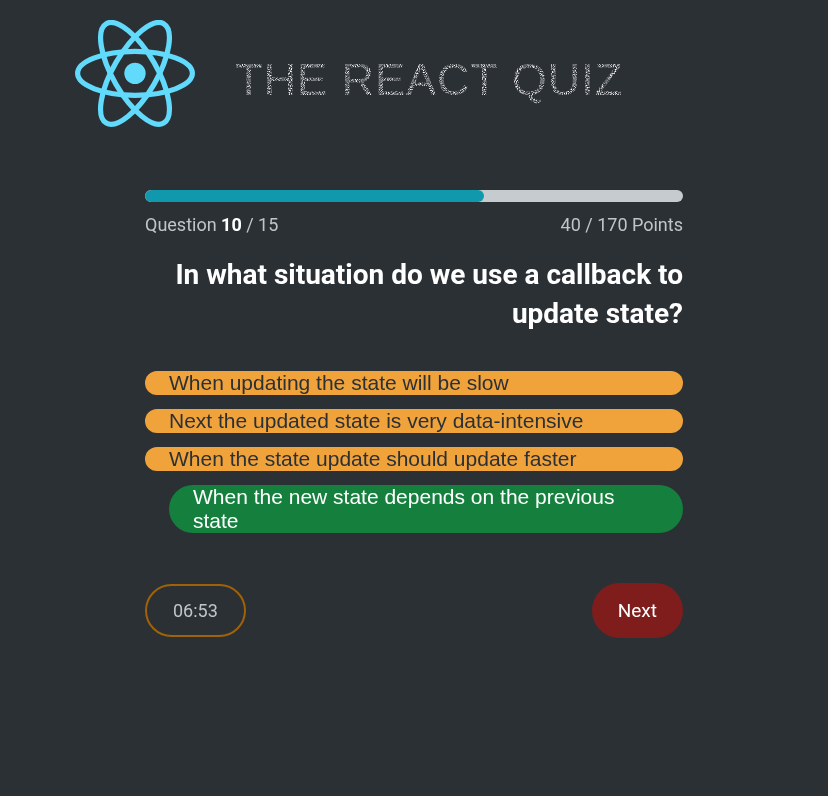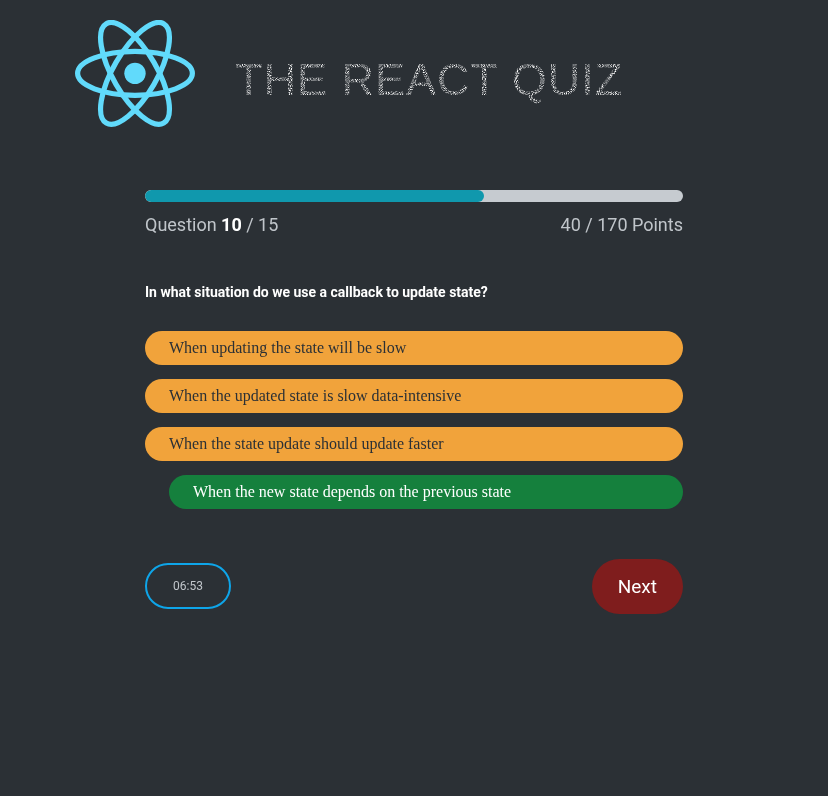--- a/index.html
+++ b/index.html
@@ -25,21 +25,21 @@
       height: 120px;
       flex-shrink: 0;
     }
     .title-svg {
       display: block;
     }
     .main {
       padding: 30px 145px 0 145px;
     }
     .progress-section {
-      margin-bottom: 48px;
+      margin-bottom: 20px;
     }
     .progress-bar {
       width: 100%;
       height: 12px;
       background-color: #c6cbd0;
       border-radius: 10px;
       overflow: hidden;
       margin-bottom: 12px;
     }
     .progress-fill {
@@ -52,60 +52,61 @@
       justify-content: space-between;
       color: #c0c5ca;
       font-size: 18px;
     }
     .progress-info strong {
       font-weight: 700;
       color: #fff;
     }
     .question-text {
       color: #fff;
-      font-size: 14px;
+      font-size: 28px;
       font-weight: 700;
-      margin-bottom: 28px;
+      margin-bottom: 38px;
       line-height: 1.4;
+      text-align: right;
     }
     .options {
       display: flex;
       flex-direction: column;
       gap: 14px;
       margin-bottom: 50px;
     }
     .option {
       text-align: left;
-      padding: 8px 24px;
+      padding: 0 24px;
       border-radius: 100px;
       border: none;
-      font-size: 16px;
+      font-size: 21px;
       cursor: pointer;
       color: #2b3035;
-      font-family: Liberation Serif, serif;
+      font-family: Liberation Sans, sans-serif;
     }
     .option.wrong {
       background-color: #f1a33b;
     }
     .option.correct {
       background-color: #15803d;
       color: #fff;
       margin-left: 24px;
     }
     .footer {
       display: flex;
       justify-content: space-between;
       align-items: center;
     }
     .timer {
-      border: 2px solid #0ea5e9;
+      border: 2px solid #a16207;
       border-radius: 100px;
       padding: 14px 26px;
       color: #c0c5ca;
-      font-size: 12px;
+      font-size: 18px;
       text-align: right;
     }
     .next-btn {
       background-color: #7f1d1d;
       color: #fff;
       border: none;
       border-radius: 100px;
       padding: 16px 26px;
       font-size: 19px;
       cursor: pointer;
@@ -156,21 +157,21 @@
         / <span>170</span>
         <span>Points</span>
       </span>
     </div>
   </div>
 
   <h2 class="question-text">In what situation do we use a callback to update state?</h2>
 
   <div class="options" id="options">
       <button class="option wrong">When updating the state will be slow</button>
-      <button class="option wrong">When the updated state is slow data-intensive</button>
+      <button class="option wrong">Next the updated state is very data-intensive</button>
       <button class="option wrong">When the state update should update faster</button>
       <button class="option correct">When the new state depends on the previous state</button>
     </div>
 
   <div class="footer">
     <div class="timer">06:53</div>
     <button class="next-btn">Next</button>
   </div>
 </div>
 

